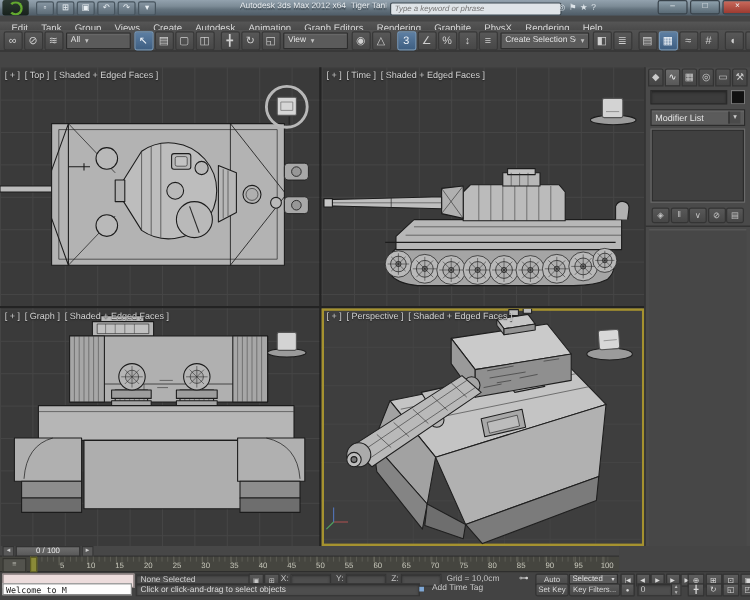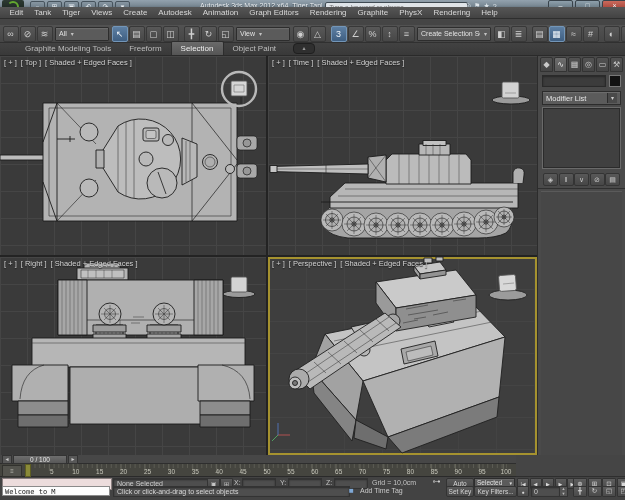--- a/index.html
+++ b/index.html
@@ -9,21 +9,21 @@
   #applogo{position:absolute;left:2px;top:0;width:22px;height:13px;background:linear-gradient(180deg,#2d3a33,#17211c);border-radius:2px;display:flex;align-items:center;justify-content:center;}
   #applogo i{display:block;width:8px;height:8px;border:2px solid #63a82f;border-left-color:transparent;border-radius:50%;}
   .qa{position:absolute;top:1px;height:11px;display:flex;align-items:center;gap:2px;}
   .qa .qbtn{width:13px;height:10px;font-size:7px;line-height:10px;text-align:center;color:#e8eef2;background:linear-gradient(#8796a2,#5d6c77);border:1px solid #47545e;border-radius:2px;}
   #title-text{position:absolute;left:200px;top:2px;width:122px;font-size:7px;color:#e9edf0;text-shadow:0 1px 1px #3c474f;white-space:nowrap;overflow:hidden;}
   #searchbox{position:absolute;left:325px;top:1.5px;width:135px;height:9px;background:#dfe4e8;border:1px solid #3f4a52;border-radius:2px;font-size:6.5px;font-style:italic;color:#7b838a;padding:0 3px;font-family:"Liberation Sans",sans-serif;}
   .tb-mini{position:absolute;top:1px;height:10px;display:flex;gap:3px;align-items:center;color:#dce3e8;font-size:7px;}
   .winbtn{width:23px;height:10px;border-radius:2px;border:1px solid #39434b;font-size:7px;line-height:9px;text-align:center;color:#eef2f5;background:linear-gradient(#8ea0ac,#5a6a75);}
   .winbtn.close{background:linear-gradient(#c96a5c,#9c3a30);}
   
-  #menubar{position:absolute;left:0;top:7px;width:625px;height:12px;background:linear-gradient(#565656,#434343);border-bottom:1px solid #2e2e2e;display:flex;align-items:center;padding-left:4px;box-sizing:border-box;}
+  #menubar{position:absolute;left:0;top:18px;width:625px;height:12px;background:linear-gradient(#565656,#434343);border-bottom:1px solid #2e2e2e;display:flex;align-items:center;padding-left:4px;box-sizing:border-box;}
   .menu-item{font-size:8px;color:#d8d8d8;padding:0 5.5px;line-height:12px;white-space:nowrap;}
   
   #maintoolbar{position:absolute;left:0;top:25px;width:625px;height:18px;background:linear-gradient(#525252,#464646);border-bottom:1px solid #303030;display:flex;align-items:center;padding-left:2px;box-sizing:border-box;}
   .icn{display:inline-flex;align-items:center;justify-content:center;width:14px;height:14px;margin:0 0.5px;background:linear-gradient(#585858,#474747);border:1px solid #383838;border-radius:2px;color:#cfcfcf;font-size:9px;flex:none;}
   .icn.active{background:linear-gradient(#5d7fa3,#3f5f82);border-color:#7396b8;color:#eef3f8;}
   .dd{display:inline-flex;align-items:center;height:12px;background:#5b5b5b;border:1px solid #2d2d2d;color:#e2e2e2;font-size:7px;padding:0 3px;margin:0 2px;border-radius:1px;box-shadow:inset 0 1px 1px #6e6e6e;flex:none;}
   .dd .arrow{margin-left:4px;font-size:6px;color:#c2c2c2;}
   .tsep{width:4px;flex:none;}
   
   #ribbonbar{position:absolute;left:0;top:43px;width:625px;height:13px;background:linear-gradient(#424242,#393939);border-bottom:1px solid #2a2a2a;display:flex;align-items:flex-end;padding-left:16px;box-sizing:border-box;}
@@ -114,21 +114,21 @@
     <div class="tb-mini" style="left:548px;gap:2px;">
       <span class="winbtn">–</span>
       <span class="winbtn">□</span>
       <span class="winbtn close">×</span>
     </div>
   </div>
 
   <div id="menubar">
     <span class="menu-item">Edit</span>
     <span class="menu-item">Tank</span>
-    <span class="menu-item">Tiger</span>
+    <span class="menu-item">Group</span>
     <span class="menu-item">Views</span>
     <span class="menu-item">Create</span>
     <span class="menu-item">Autodesk</span>
     <span class="menu-item">Animation</span>
     <span class="menu-item">Graph Editors</span>
     <span class="menu-item">Rendering</span>
     <span class="menu-item">Graphite</span>
     <span class="menu-item">PhysX</span>
     <span class="menu-item">Rendering</span>
     <span class="menu-item">Help</span>
@@ -172,27 +172,20 @@
     <span class="icn">▤</span>
     <span class="icn active">▦</span>
     <span class="icn">≈</span>
     <span class="icn">#</span>
     <span class="tsep"></span>
     <span class="icn">◐</span>
     <span class="icn">⚙</span>
 
   </div>
 
-  <div id="ribbonbar">
-    <span class="rtab">Graphite Modeling Tools</span>
-    <span class="rtab">Freeform</span>
-    <span class="rtab active">Selection</span>
-    <span class="rtab">Object Paint</span>
-    <span class="rpill">▴</span>
-  </div>
 
   <div id="viewport-area">
 
     <div class="vp" style="left:0;top:0;width:266px;height:199px;">
       <div class="vp-label">
         <span>[ + ]</span>
         <span>[ Top ]</span>
         <span>[ Shaded + Edged Faces ]</span>
       </div>
       <svg width="266" height="199" viewBox="0 0 266 199">
@@ -300,21 +293,21 @@
           <ellipse cx="243" cy="44" rx="19" ry="4" fill="#9b9b9b"></ellipse>
           <rect x="234" y="26" width="17" height="16" rx="1.5" fill="#d3d3d3" stroke="#555"></rect>
           <line x1="237" y1="37" x2="248" y2="37" stroke="#868686" stroke-width="0.7"></line>
         </g>
       </svg>
     </div>
 
     <div class="vp" style="left:0;top:201px;width:266px;height:198px;">
       <div class="vp-label">
         <span>[ + ]</span>
-        <span>[ Right ]</span>
+        <span>[ Graph ]</span>
         <span>[ Shaded + Edged Faces ]</span>
       </div>
       <svg width="266" height="198" viewBox="0 0 266 198">
         <g stroke="#1c1c1c" stroke-width="0.9" fill="#b2b2b2" stroke-linejoin="round">
           <rect x="84" y="6" width="36" height="6" fill="#b9b9b9"></rect>
           <rect x="77" y="11" width="51" height="12" fill="#b5b5b5"></rect>
           <rect x="81" y="13" width="43" height="8" fill="#c1c1c1" stroke-width="0.5"></rect>
           <path d="M88,13 V21 M96,13 V21 M104,13 V21 M112,13 V21" stroke="#303030" stroke-width="0.4" fill="none"></path>
           <rect x="58" y="23" width="165" height="55" fill="#b0b0b0"></rect>
           <rect x="58" y="23" width="29" height="55" fill="#a7a7a7"></rect>

